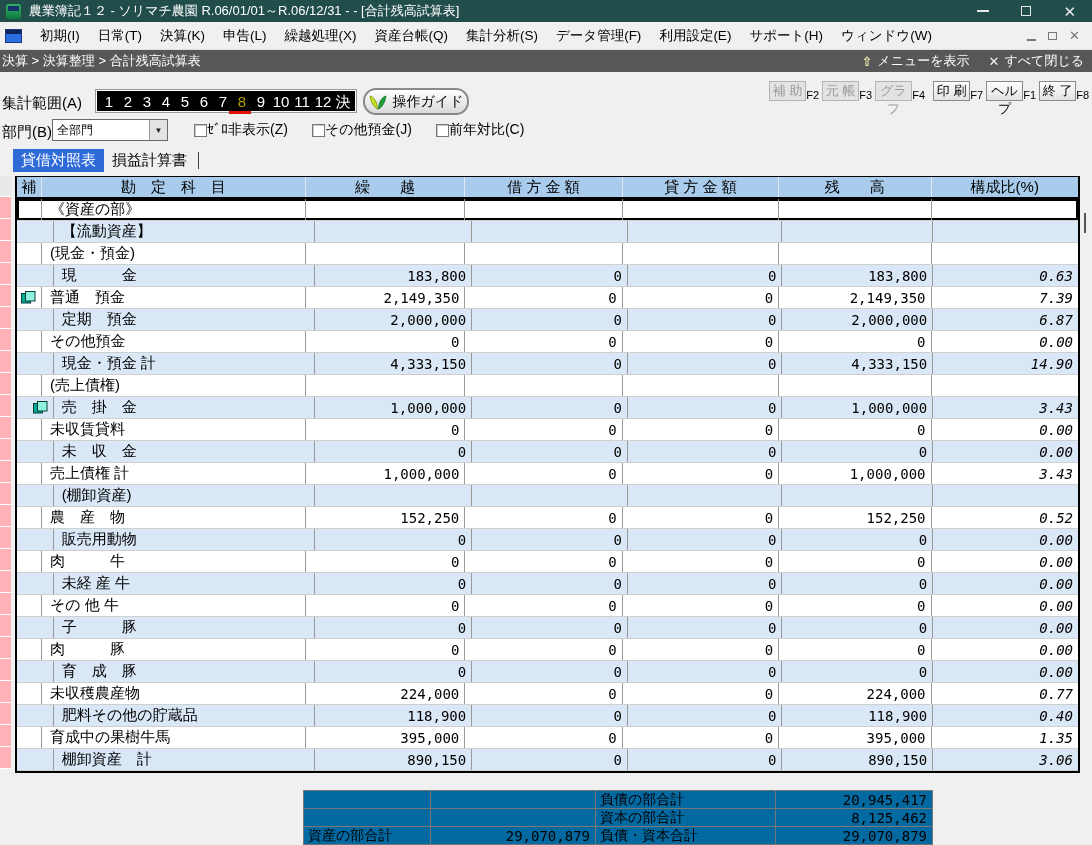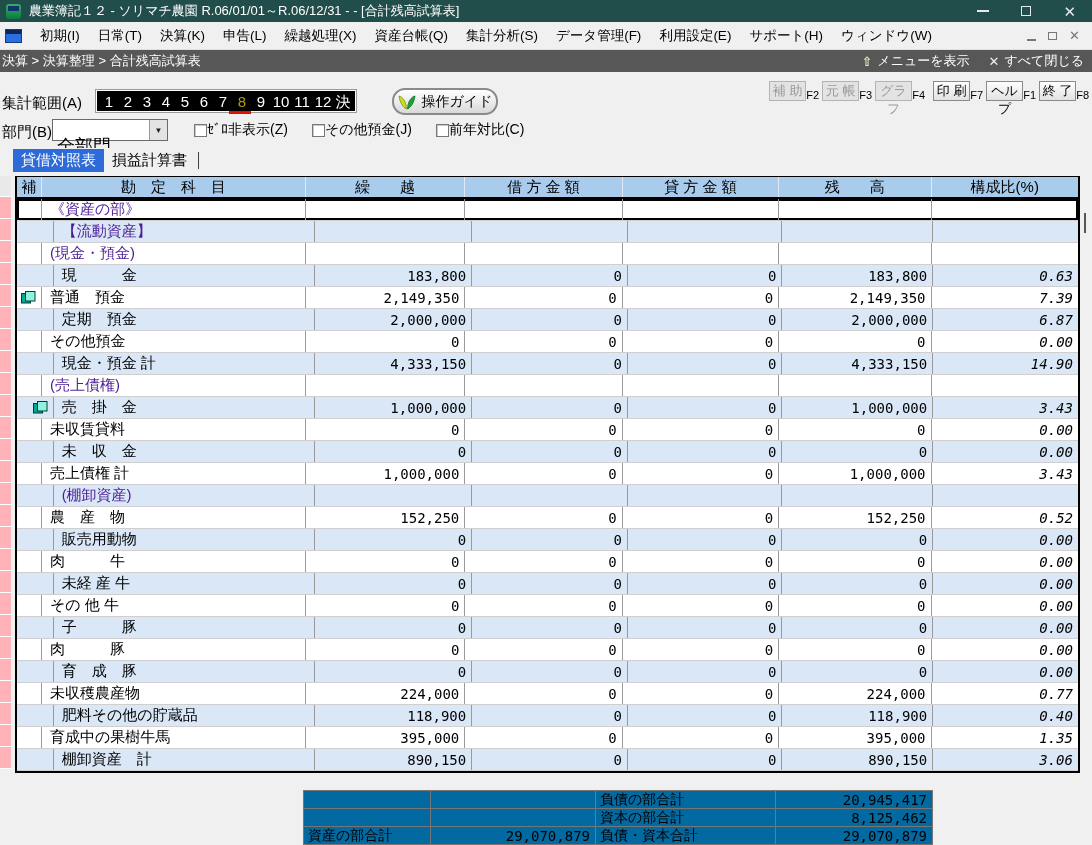--- a/index.html
+++ b/index.html
@@ -33,30 +33,30 @@
   .crumb-path{padding-left:2px;white-space:nowrap;}
   .crumb-right{margin-left:auto;display:flex;align-items:center;gap:5px;padding-right:8px;}
   .crumb-arrow{color:#f0e9b0;font-weight:bold;font-size:13px;}
   .crumb-x{color:#f0f0f0;font-weight:bold;font-size:13px;margin-left:14px;}
   
   .range-label{position:absolute;left:2px;top:94px;font-size:15px;}
   .monthbar{position:absolute;left:95px;top:89px;width:262px;height:24px;background:#000;border:1px solid #9a9a9a;box-shadow:inset 0 0 0 1px #fff;display:flex;align-items:center;justify-content:center;}
   .month{color:#fff;font-size:15px;text-align:center;position:relative;line-height:1;}
   .month.sel{color:#b49b00;}
   .month.sel::after{content:"";position:absolute;left:-4px;right:1px;bottom:-5px;height:3px;background:#e21000;}
-  .guide-btn{position:absolute;left:392px;top:88px;width:106px;height:27px;border:2px solid #8a8a8a;border-radius:13px;background:linear-gradient(#ffffff,#d9d9d9);display:flex;align-items:center;justify-content:center;gap:6px;font-size:14px;cursor:default;}
+  .guide-btn{position:absolute;left:363px;top:88px;width:106px;height:27px;border:2px solid #8a8a8a;border-radius:13px;background:linear-gradient(#ffffff,#d9d9d9);display:flex;align-items:center;justify-content:center;gap:6px;font-size:14px;cursor:default;}
   .fnbar{position:absolute;right:3px;top:81px;display:flex;gap:3px;}
   .fnbtn{width:50px;display:flex;flex-direction:row;align-items:flex-end;}
   .fnbtn button{width:50px;height:20px;font-size:13px;padding:0;border:1px solid #8a8a8a;background:linear-gradient(#fefefe,#e2e2e2);font-family:inherit;color:#000;}
   .fnbtn.disabled button{color:#9a9a9a;background:#e3e3e3;border-color:#b4b4b4;}
   .fkey{font-size:11px;margin-top:3px;}
   
   .dept-label{position:absolute;left:2px;top:123px;font-size:15px;}
   .combo{position:absolute;left:52px;top:119px;width:116px;height:22px;background:#fff;border:1px solid #6a6a6a;display:flex;}
-  .combo-text{flex:1;font-size:18px;padding:14px 4px;white-space:nowrap;overflow:hidden;}
+  .combo-text{flex:1;font-size:12px;padding:2px 4px;white-space:nowrap;overflow:hidden;}
   .combo-btn{width:18px;background:#e3e3e3;border-left:1px solid #9a9a9a;display:flex;align-items:center;justify-content:center;font-size:8px;color:#222;}
   .checkrow{position:absolute;left:194px;top:121px;display:flex;gap:24px;align-items:center;}
   .cb{display:flex;align-items:center;}
   .cb-box{width:13px;height:13px;background:#fff;border:1px solid #777;box-shadow:inset 1px 1px 0 #c9c9c9;}
   .cb-label{font-size:14px;white-space:nowrap;}
   
   .tabbar{position:absolute;left:13px;top:149px;display:flex;align-items:center;height:23px;font-size:15px;}
   .tab{padding:2px 8px;white-space:nowrap;}
   .tab.active{background:#2e6bd8;color:#fff;}
   .tab-sep{width:1px;height:17px;background:#444;margin-left:3px;}
@@ -69,21 +69,21 @@
   .thead{display:flex;height:22px;background:#a9cbec;border-bottom:2px solid #000;}
   .th{font-size:15px;display:flex;align-items:center;justify-content:center;border-right:1px solid #dfe9f6;white-space:pre;}
   .th:last-child{border-right:none;}
   .trow{display:flex;height:22px;border-bottom:1px solid #cfcfcf;background:#fff;}
   .trow.shade{background:#d9e7f7;padding-left:12px;}
   .trow.selected{box-shadow:inset 0 0 0 2px #000;}
   .cell{height:100%;display:flex;align-items:center;border-right:1px solid #9a9a9a;overflow:hidden;}
   .cell:last-child{border-right:none;font-style:italic;}
   .cell.c-hojo{justify-content:center;}
   .cell.name{padding-left:8px;font-size:15px;white-space:pre;}
-  .cell.name.h1,.cell.name.h2,.cell.name.h3{color:#4c1d95;}
+  .cell.name.h1,.cell.name.h2,.cell.name.h3{color:#000000;}
   .cell.num{justify-content:flex-end;padding-right:5px;font-size:14px;font-family:"DejaVu Sans Mono","Liberation Mono",monospace;}
   .w-c0{width:25px;} .w-c1{width:265px;} .w-c2{width:160px;} .w-c3{width:158px;}
   .w-c4{width:157px;} .w-c5{width:153px;} .w-c6{width:147px;}
   
   .summary{position:absolute;left:303px;top:790px;border-top:1px solid #767676;border-left:1px solid #767676;}
   .srow{display:flex;}
   .scell{height:18px;background:#0369a1;border-right:1px solid #767676;border-bottom:1px solid #767676;display:flex;align-items:center;font-size:14px;white-space:nowrap;}
   .scell.lab{padding-left:4px;}
   .scell.val{justify-content:flex-end;padding-right:5px;font-family:"DejaVu Sans Mono","Liberation Mono",monospace;}
   .s-c0{width:127px;} .s-c1{width:165px;} .s-c2{width:180px;} .s-c3{width:157px;text-align:center;}

